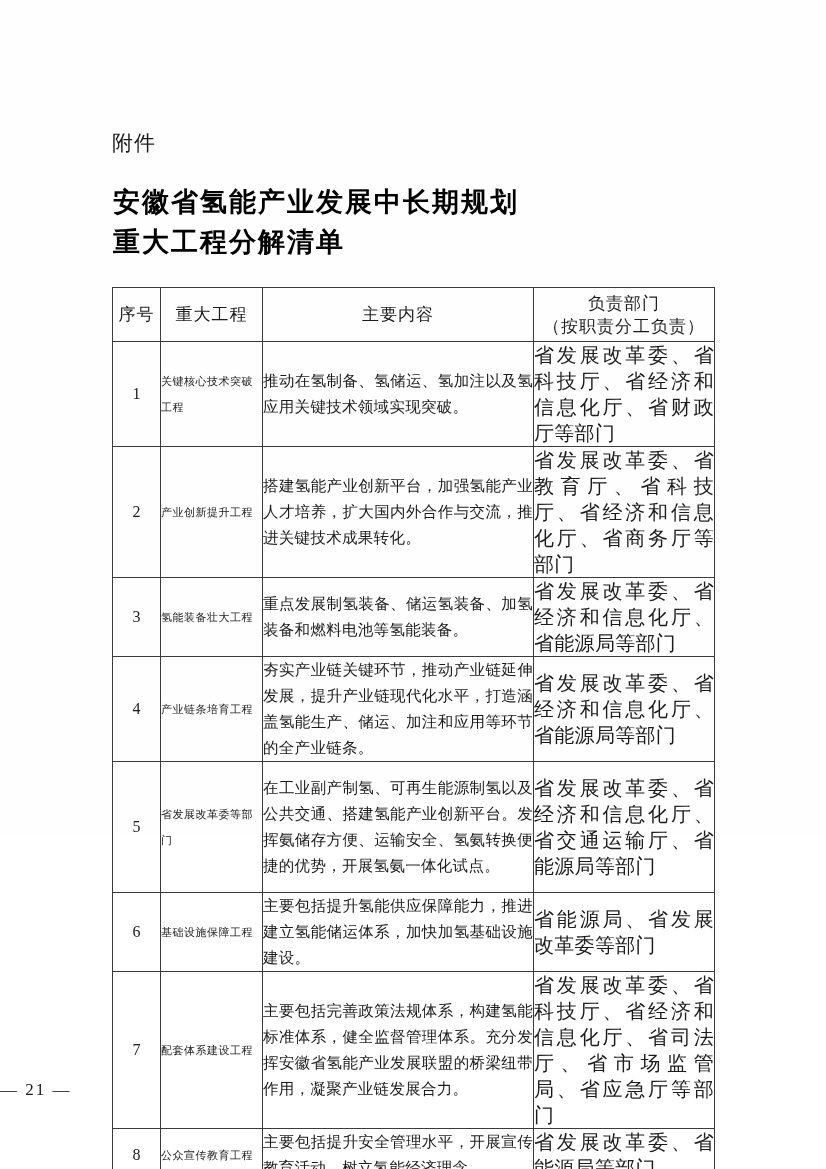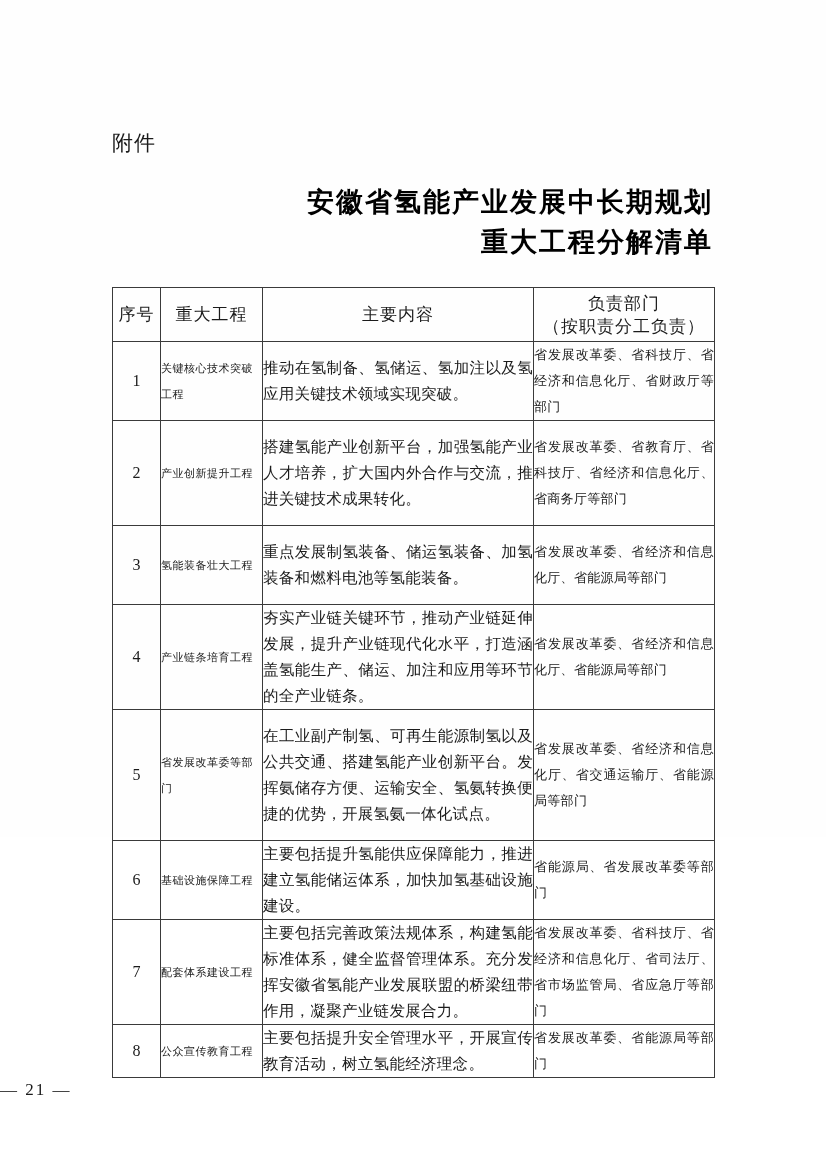--- a/index.html
+++ b/index.html
@@ -36,21 +36,21 @@
     color: #1a1a1a;
     font-weight: 500;
   }
 
   
   .doc-title {
     position: absolute;
     left: 113px;
     top: 182px;
     width: 600px;
-    text-align: right;
+    text-align: left;
     font-family: "Liberation Serif", "DejaVu Serif", serif;
     font-weight: bold;
     font-size: 27px;
     line-height: 40px;
     letter-spacing: 2px;
     color: #000000;
   }
   .doc-title .line { display: block; white-space: nowrap; }
 
   
@@ -106,21 +106,21 @@
     text-align-last: left;
     font-size: 15.5px;
     line-height: 26px;
     letter-spacing: 0.3px;
     padding: 5px 7px;
     vertical-align: middle;
   }
   td.cell-dept {
     text-align: justify;
     text-align-last: left;
-    font-size: 13px;
+    font-size: 20px;
     line-height: 26px;
     letter-spacing: 0.3px;
     padding: 5px 6px;
     vertical-align: middle;
     margin-top: 23px;
   }
 
   
   tr[data-h="1"] td { height: 78px; }
   tr[data-h="2"] td { height: 104px; }

